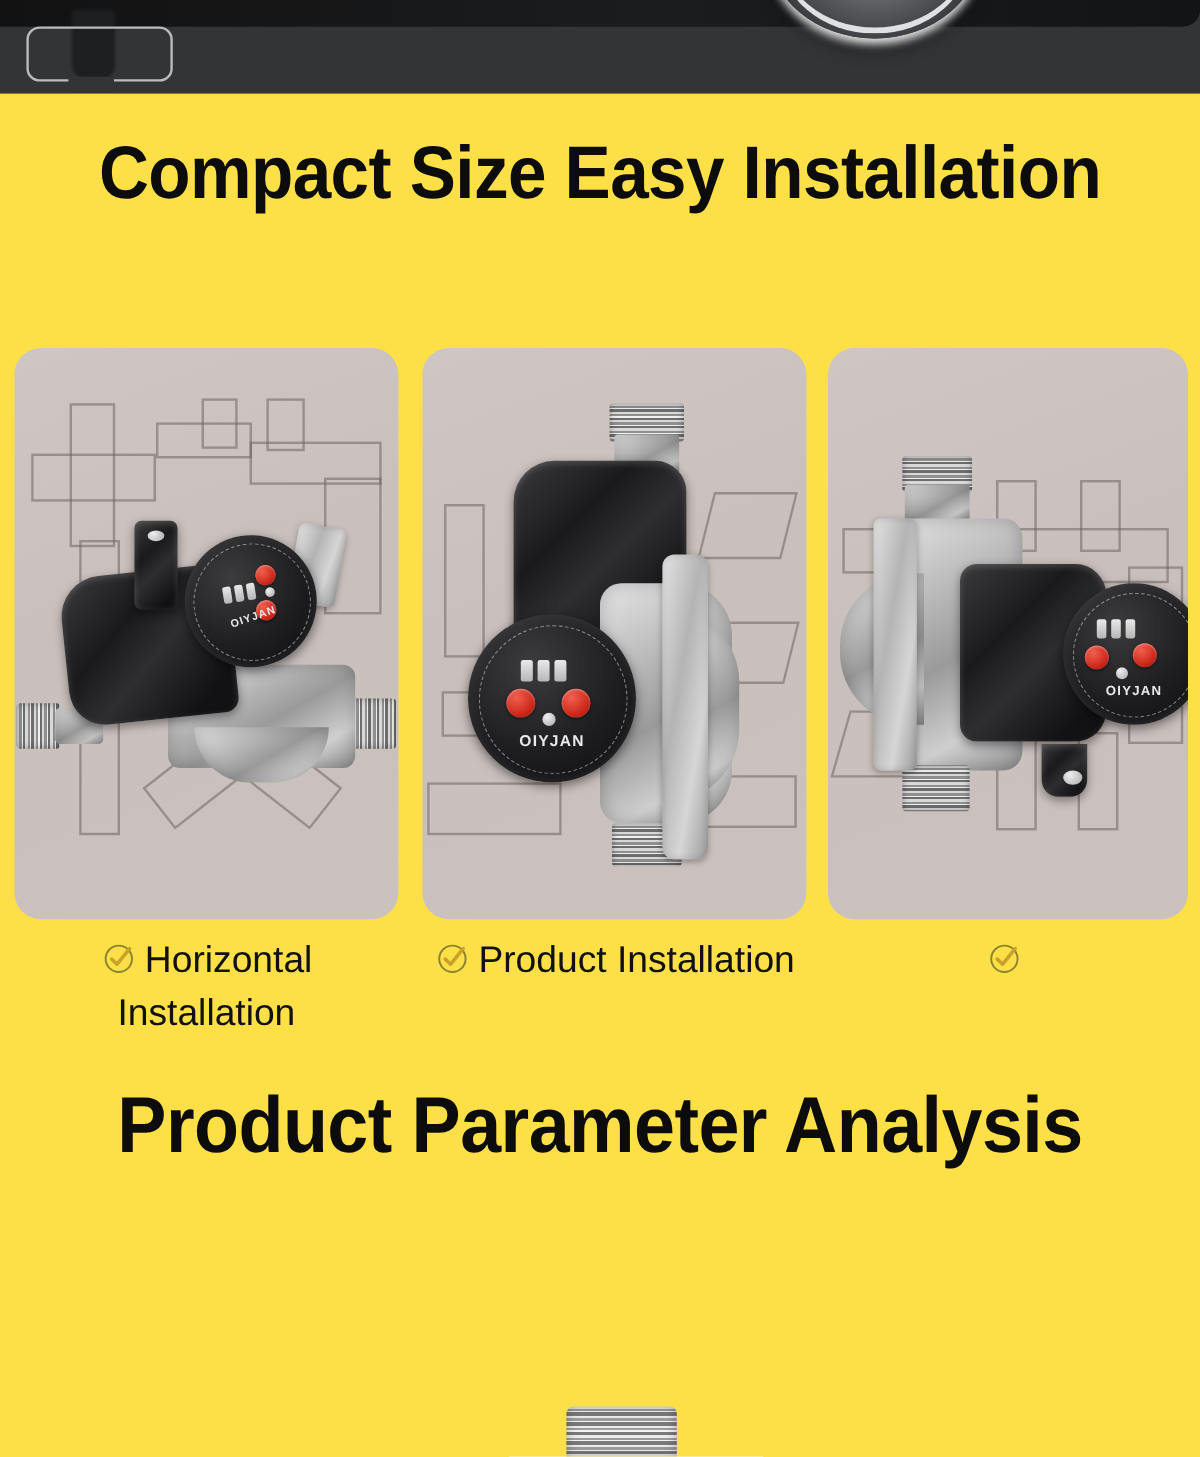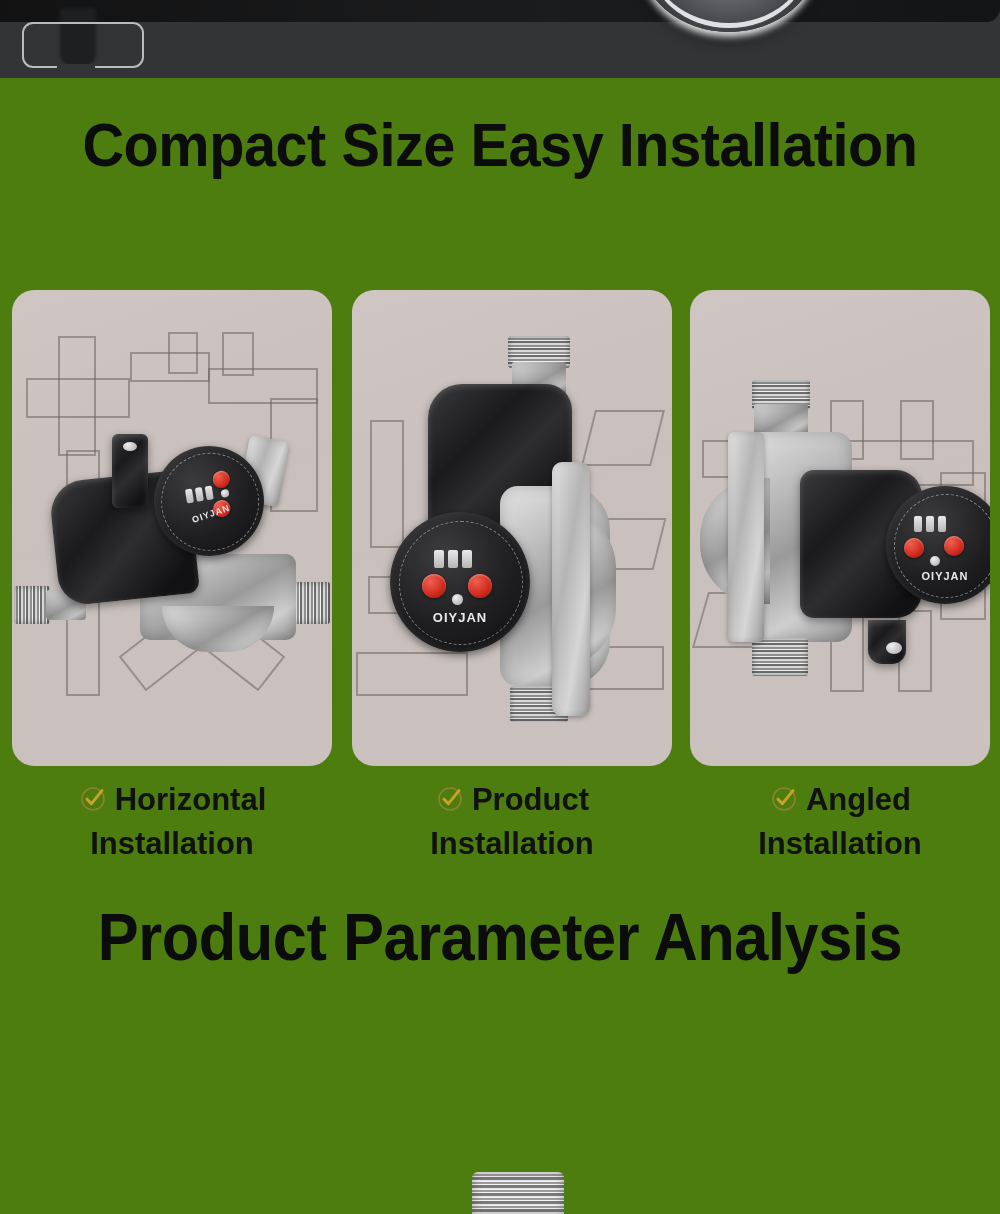--- a/index.html
+++ b/index.html
@@ -4,21 +4,21 @@
 <style>
   html, body {
     margin: 0;
     padding: 0;
     background: #ffffff;
   }
   .page {
     position: relative;
     width: 1000px;
     height: 1214px;
-    background: #4d7c0f;
+    background: #fde047;
     overflow: hidden;
     font-family: "Liberation Sans", sans-serif;
   }
 
   
   .top-strip {
     position: absolute;
     left: 0; top: 0;
     width: 1000px; height: 78px;
     background: #333436;
@@ -203,21 +203,21 @@
   }
 
   
   .caption {
     position: absolute;
     top: 780px;
     text-align: center;
     color: #111;
     font-size: 31px;
     line-height: 1.28;
-    font-weight: 700;
+    font-weight: 400;
   }
   .cap-1 { left: 12px;  width: 320px; }
   .cap-2 { left: 352px; width: 320px; }
   .cap-3 { left: 690px; width: 300px; }
   .check-icon {
     display: inline-block;
     vertical-align: -4px;
     margin-right: 7px;
   }
 
@@ -389,21 +389,21 @@
       </svg>
     </span><span>Product Installation</span>
   </div>
 
   <div class="caption cap-3">
     <span class="check-icon">
       <svg width="30" height="30" viewBox="0 0 30 30">
         <circle cx="15" cy="15" r="11" fill="none" stroke="#8c8331" stroke-width="1.6"></circle>
         <path d="M9 15.2 L13.4 19.6 L24 6.6" fill="none" stroke="#c9a227" stroke-width="3" stroke-linecap="round" stroke-linejoin="round"></path>
       </svg>
-    </span><span>Angled Installation</span>
+    </span>
   </div>
 
   <div class="headline headline-2">Product Parameter Analysis</div>
 
 
   <div class="bottom-pipe"></div>
 
 </div>
 
 </body></html>

